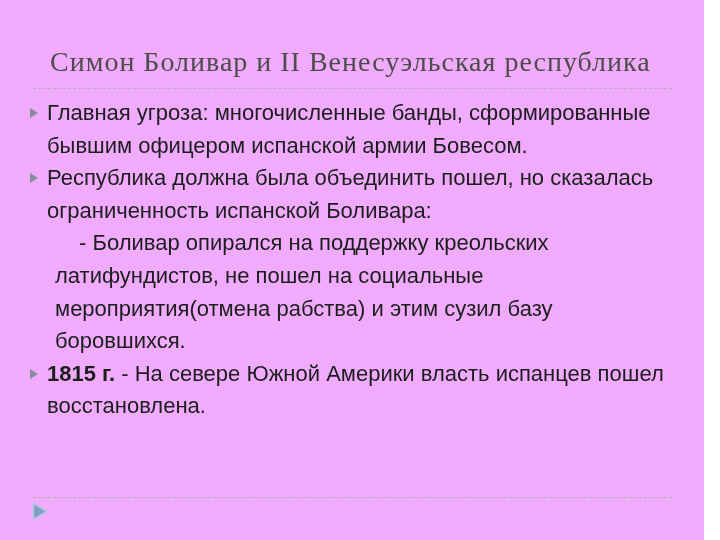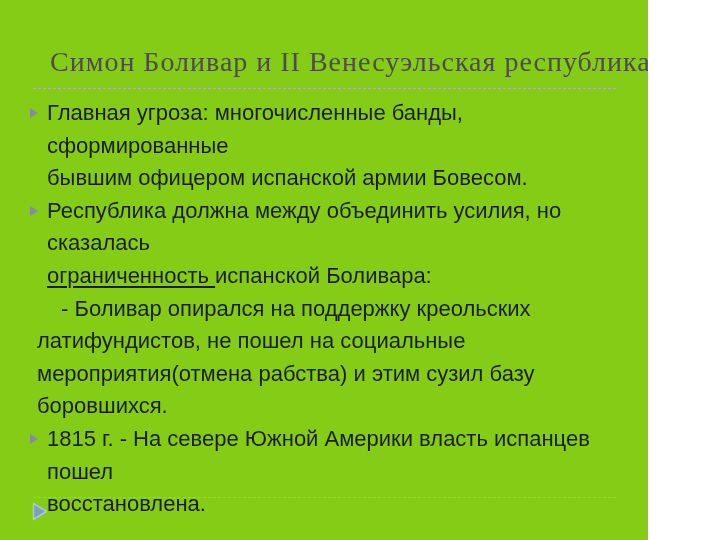--- a/index.html
+++ b/index.html
@@ -4,22 +4,22 @@
 <style>
   * { margin: 0; padding: 0; box-sizing: border-box; }
   html, body { background: #ffffff; }
   body {
     width: 720px; height: 540px;
     font-family: "Liberation Sans", sans-serif;
     overflow: hidden;
   }
   .slide {
     position: relative;
-    width: 648px; height: 540px;
-    background: #84cc16;
+    width: 704px; height: 540px;
+    background: #f0abfc;
     overflow: hidden;
   }
   .title {
     margin: 42px 28px 0 50px;
     font-family: "Liberation Serif", "DejaVu Serif", serif;
     font-weight: 400;
     font-size: 28px;
     line-height: 40px;
     letter-spacing: 1px;
     color: #4e4c4a;
@@ -38,40 +38,40 @@
   }
   .bullet { position: relative; padding-left: 14px; }
   .marker {
     position: absolute;
     left: -3px; top: 11px;
     width: 0; height: 0;
     border-left: 8px solid #868ba0;
     border-top: 5.5px solid transparent;
     border-bottom: 5.5px solid transparent;
   }
-  .sub { margin-left: 4px; text-indent: 24px; }
+  .sub { margin-left: 22px; text-indent: 24px; }
   .txt { white-space: pre-line; text-align: center; }
-  .u { text-decoration: underline; text-underline-offset: 3px; }
-  .b { font-weight: 400; margin-top: 32px; }
+  .u { text-underline-offset: 3px; }
+  .b { font-weight: 700; margin-top: 32px; }
   .footer-rule { position: absolute; left: 33px; right: 32px; top: 497px; }
   .footer-arrow { position: absolute; left: 32px; top: 502px; width: 16px; height: 19px; }
 </style>
 </head>
 <body>
 
 <div class="slide">
 
   <h1 class="title">Симон Боливар и II Венесуэльская республика</h1>
 
   <div class="rule title-rule"></div>
 
   <div class="body-area">
     <p class="bullet"><span class="marker"></span><span class="txt">Главная угроза: многочисленные банды, сформированные
 бывшим офицером испанской армии Бовесом.</span></p>
-    <p class="bullet"><span class="marker"></span><span class="txt">Республика должна между объединить усилия, но сказалась
+    <p class="bullet"><span class="marker"></span><span class="txt">Республика должна была объединить пошел, но сказалась
 </span><span class="txt u">ограниченность </span><span class="txt">испанской Боливара:</span></p>
     <p class="sub"><span class="txt">- Боливар опирался на поддержку креольских
 латифундистов, не пошел на социальные
 мероприятия(отмена рабства) и этим сузил базу
 боровшихся.</span></p>
     <p class="bullet"><span class="marker"></span><span class="txt b">1815 г.</span><span class="txt"> - На севере Южной Америки власть испанцев пошел
 восстановлена.</span></p>
   </div>
 
   <div class="rule footer-rule"></div>

